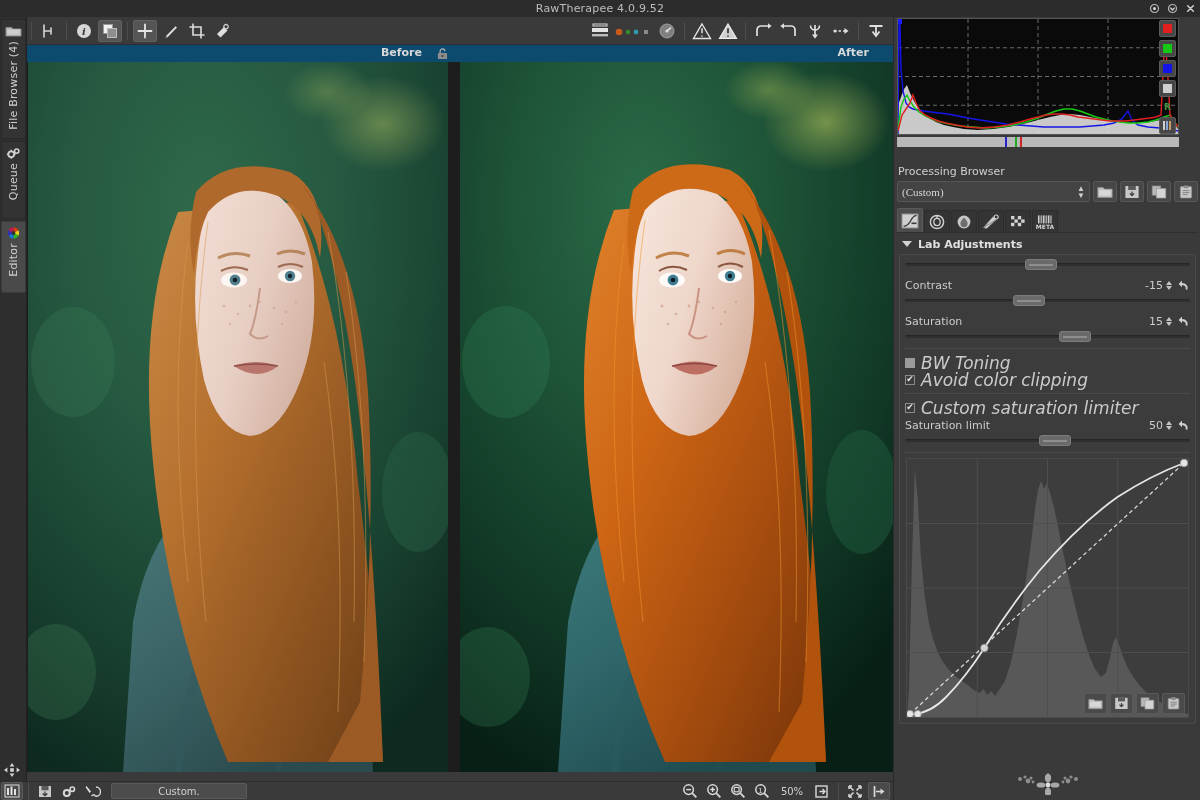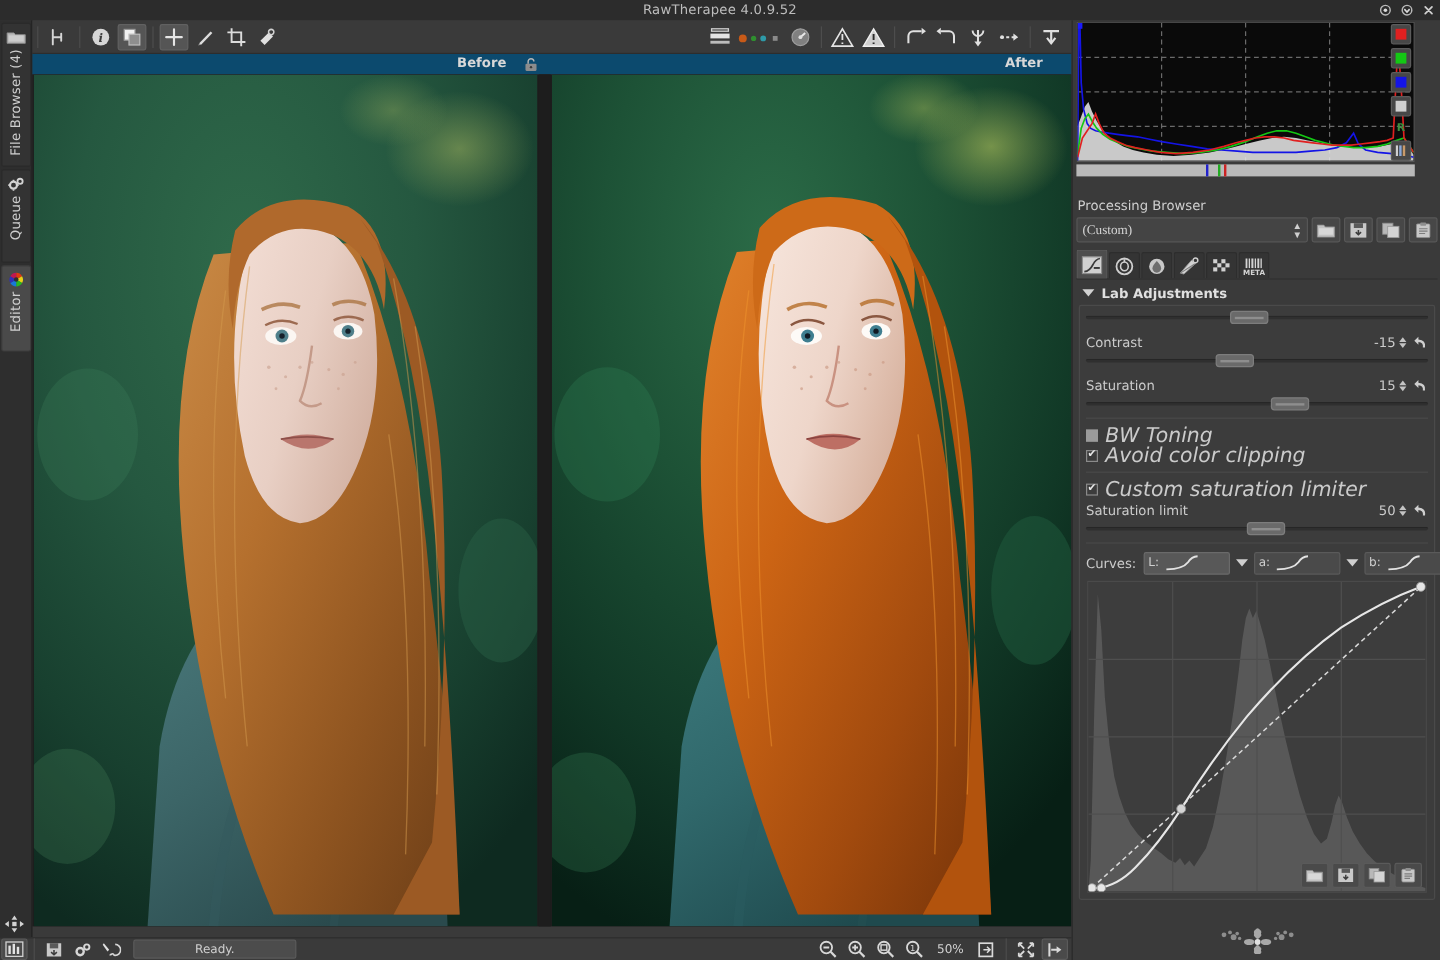--- a/index.html
+++ b/index.html
@@ -567,21 +567,21 @@
           <circle cx="5.8" cy="9" r="3" fill="none" stroke="#d6d6d6" stroke-width="2"></circle>
           <circle cx="11.3" cy="5.2" r="2.2" fill="none" stroke="#d6d6d6" stroke-width="1.6"></circle>
         </svg>
     </div>
     <div class="bbtn">
       <svg width="16" height="15" viewBox="0 0 16 15">
           <path d="M1.5 2 L6 7.5 L4.6 9 L0.6 3.2 Z" fill="#e0e0e0"></path>
           <path d="M11 3 a4.6 4.6 0 1 1 -0.1 9.2 c-1.4 0 -1.1 -1.4 -2.1 -1.4 c-1.4 0 -1.1 1.4 -2.4 0.6" fill="none" stroke="#d6d6d6" stroke-width="1.4"></path>
         </svg>
     </div>
-    <div class="status">Ready.</div>
+    <div class="status">Custom.</div>
 
     <div class="zoomwrap">
       <div class="bbtn">
         <svg width="16" height="16" viewBox="0 0 16 16">
             <circle cx="6.6" cy="6.6" r="4.8" fill="none" stroke="#d8d8d8" stroke-width="1.5"></circle>
             <path d="M4.2 6.6 h4.8" stroke="#d8d8d8" stroke-width="1.5"></path>
             <path d="M10.2 10.2 L14.4 14.4" stroke="#d8d8d8" stroke-width="1.8"></path>
           </svg>
       </div>
       <div class="bbtn">
@@ -854,47 +854,20 @@
               <path d="M10.5 10.5 Q11.5 4.5 5 4 L5 1.6 L1.6 5 L5 8.3 L5 6 Q9.4 6.4 8.7 10.5 Z" fill="#cfcfcf"></path>
             </svg>
         </div>
         <div class="slider">
           <div class="sl-track"></div>
           <div class="sl-thumb" style="left:47%;"></div>
         </div>
 
         <div class="divider"></div>
 
-        <div class="curverow">
-          <span class="curvelabel">Curves:</span>
-          <div class="curvebtn sel">
-            <span>L:</span>
-            <svg width="34" height="14" viewBox="0 0 34 14">
-                <path d="M4 12.5 Q18 12 22 6.5 Q25 2 30 1.6" stroke="#e2e2e2" stroke-width="1.6" fill="none"></path>
-              </svg>
-          </div>
-          <span class="cdrop"></span>
-          <div class="curvebtn">
-            <span>a:</span>
-            <svg width="34" height="14" viewBox="0 0 34 14">
-                <path d="M4 12.5 Q18 12 22 6.5 Q25 2 30 1.6" stroke="#e2e2e2" stroke-width="1.6" fill="none"></path>
-              </svg>
-          </div>
-          <span class="cdrop"></span>
-          <div class="curvebtn">
-            <span>b:</span>
-            <svg width="34" height="14" viewBox="0 0 34 14">
-                <path d="M4 12.5 Q18 12 22 6.5 Q25 2 30 1.6" stroke="#e2e2e2" stroke-width="1.6" fill="none"></path>
-              </svg>
-          </div>
-
-          <svg class="reset" viewBox="0 0 13 13">
-              <path d="M10.5 10.5 Q11.5 4.5 5 4 L5 1.6 L1.6 5 L5 8.3 L5 6 Q9.4 6.4 8.7 10.5 Z" fill="#cfcfcf"></path>
-            </svg>
-        </div>
 
         <div class="curveeditor">
           <svg width="100%" height="258" viewBox="0 0 287 258" preserveAspectRatio="none">
             <rect x="0" y="0" width="287" height="258" fill="#3d3d3d"></rect>
 
             <path d="M0 258
                      L2 232 L5 106 L8 10 L11 40 L14 96 L18 136 L22 162 L26 178 L31 192 L36 202 L42 210
                      L48 216 L55 221 L62 226 L68 231 L74 234 L78 230 L82 236 L86 232 L90 237 L94 231
                      L100 222 L106 204 L112 176 L118 142 L124 104 L128 74 L131 48 L134 30 L137 22 L140 30
                      L143 24 L146 34 L150 48 L154 66 L158 86 L163 110 L168 132 L174 156 L180 178 L186 196

